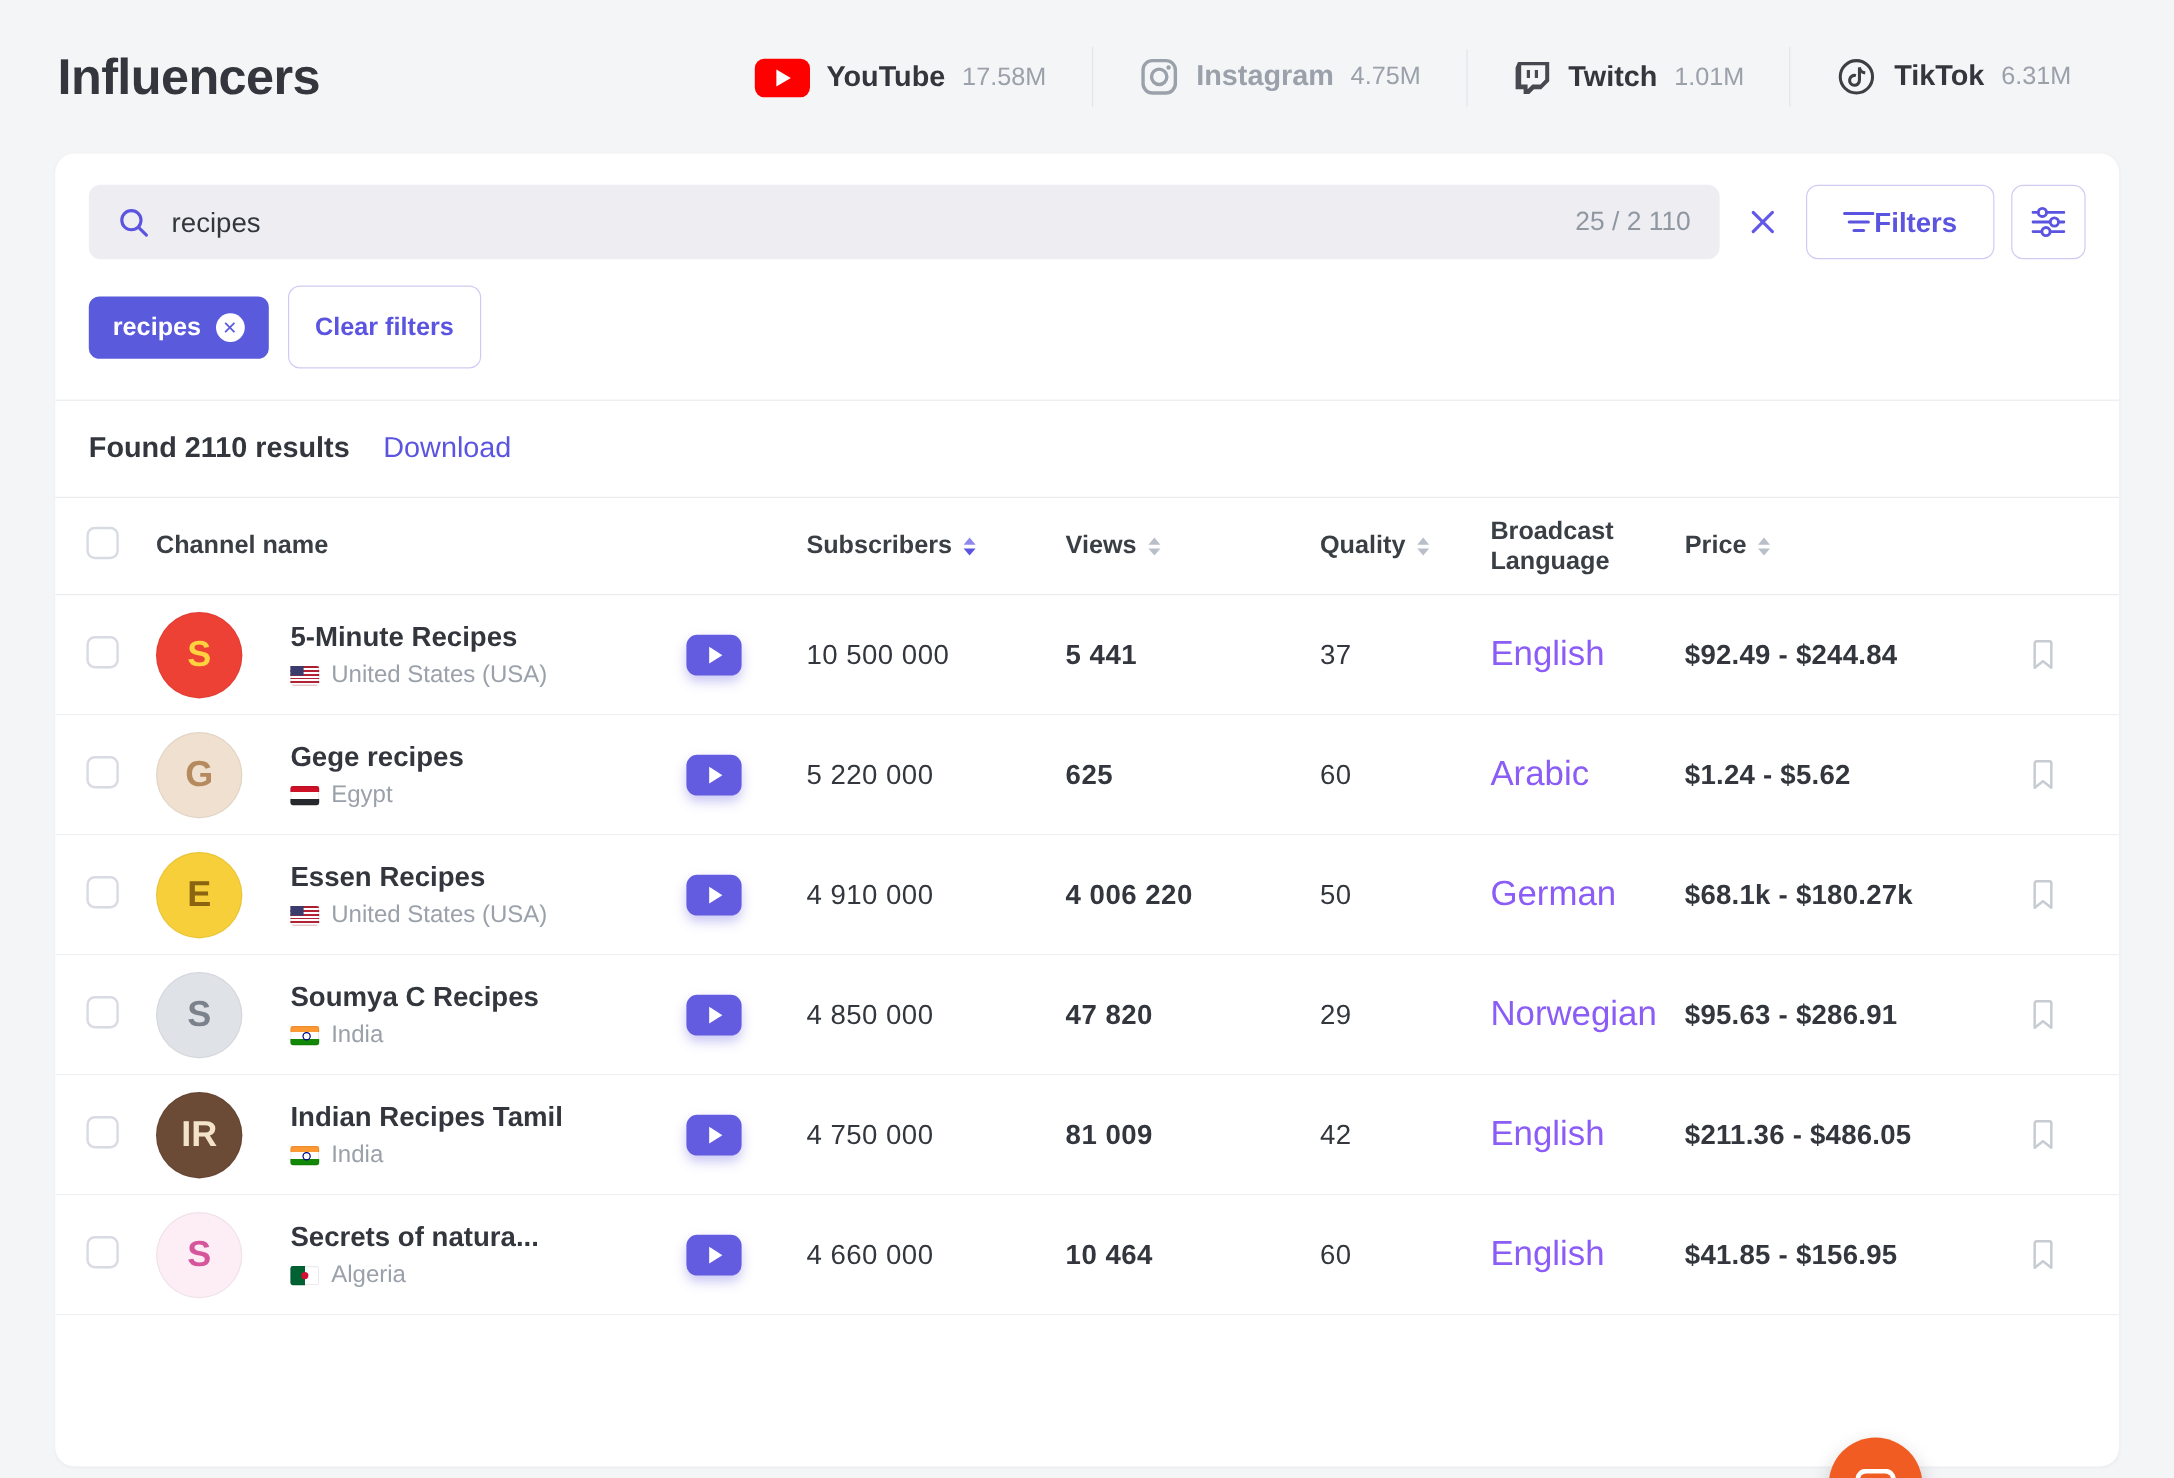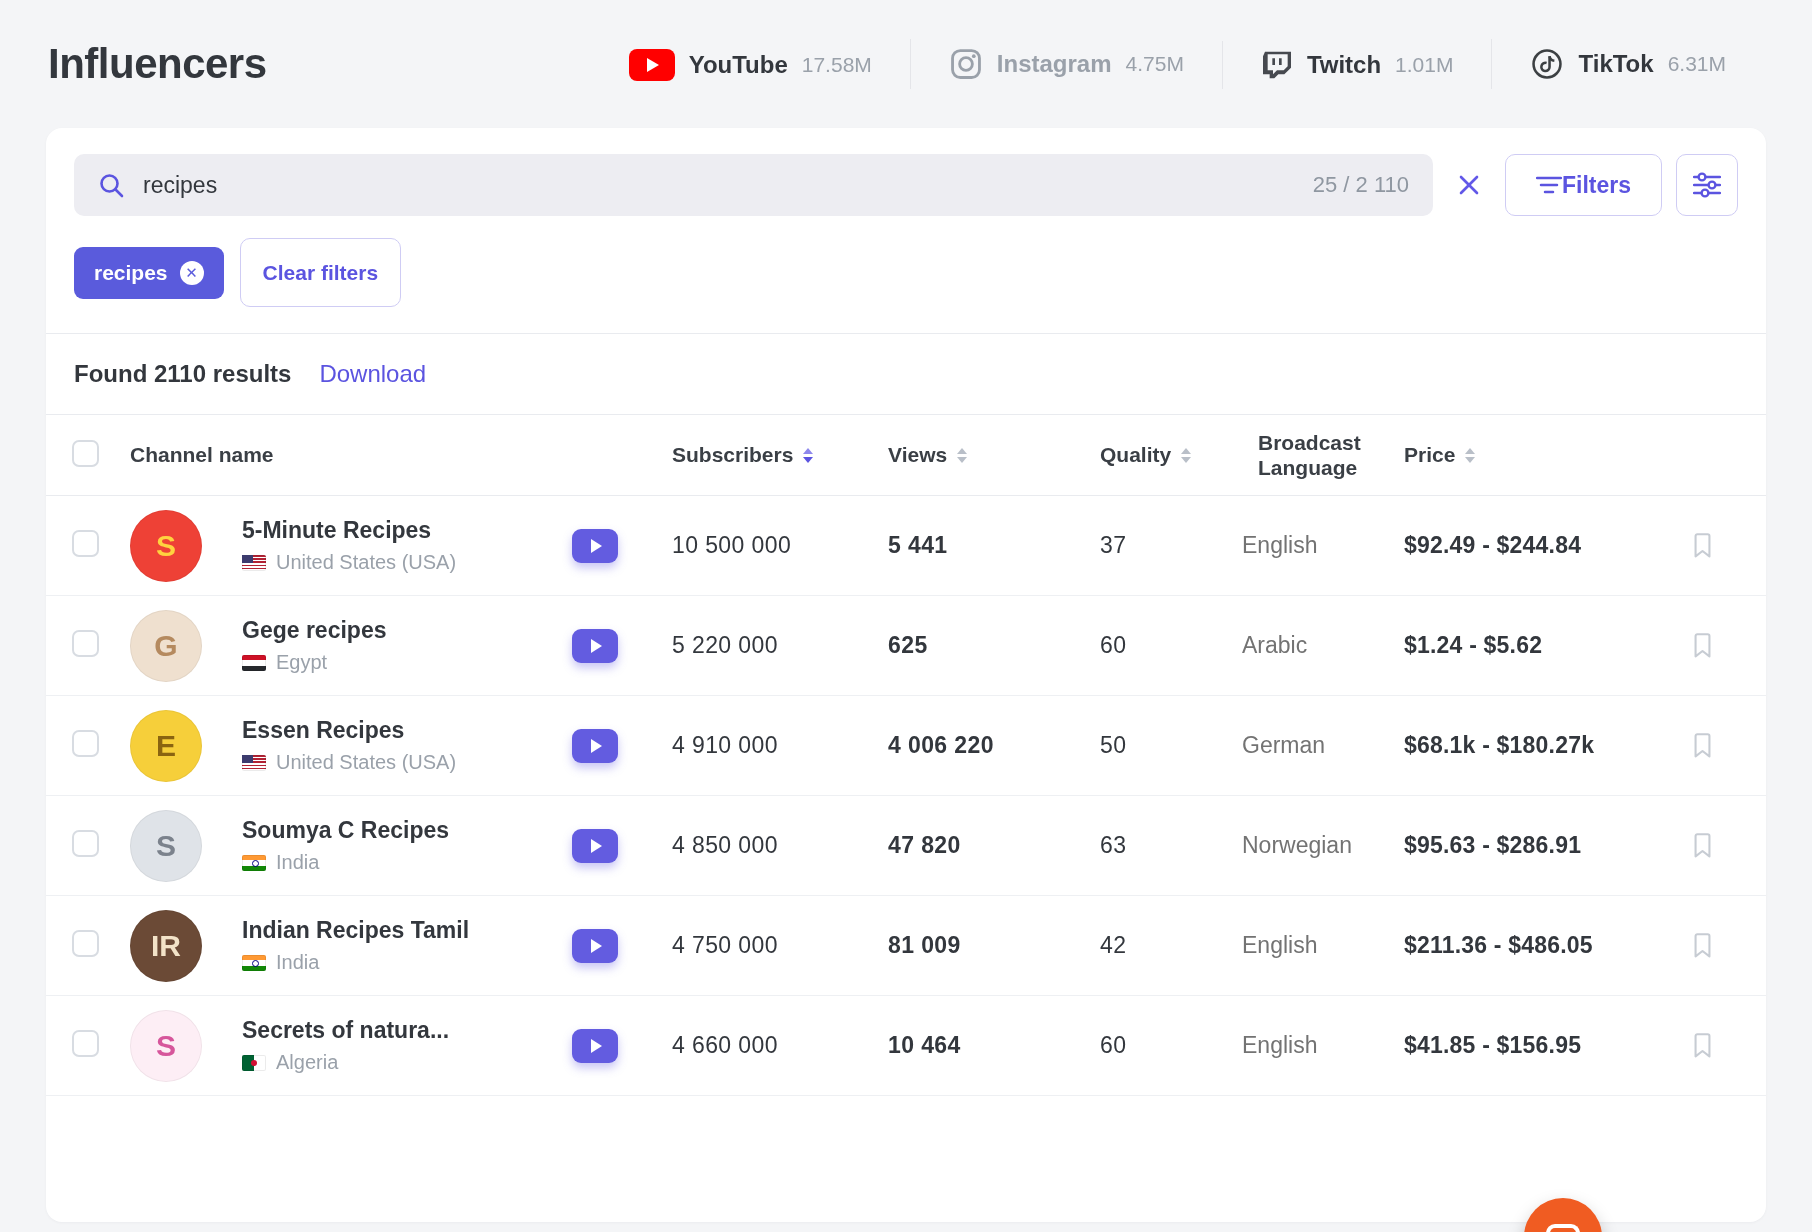--- a/index.html
+++ b/index.html
@@ -58,21 +58,21 @@
   .download-link{font-size:24px;font-weight:500;color:var(--accent);text-decoration:none;cursor:pointer;}
   
   .table-grid{
     display:grid;
     grid-template-columns:58px 112px 1fr 100px 216px 212px 142px 162px 288px 48px;
     align-items:center;padding:0 26px;
   }
   .table-head{height:82px;border-top:1px solid var(--border);border-bottom:1px solid var(--border);}
   .head-cell{display:flex;align-items:center;gap:10px;font-size:21px;font-weight:700;color:#3a3f45;cursor:pointer;}
   .head-channel{grid-column:2 / span 2;cursor:default;}
-  .head-lang{max-width:120px;line-height:1.2;cursor:default;margin-left:16px;}
+  .head-lang{max-width:120px;line-height:1.2;cursor:default;}
   .sort{display:inline-flex;flex-direction:column;align-items:center;gap:3px;}
   .sort i{display:block;width:0;height:0;border-left:5px solid transparent;border-right:5px solid transparent;}
   .sort .up{border-bottom:6px solid #b9bfc8;}
   .sort .down{border-top:6px solid #b9bfc8;}
   .sort .down.dn-active{border-top-color:var(--accent);}
   .sort .up.up-active{border-bottom-color:#8e88ec;}
   .row{height:100px;border-bottom:1px solid #eef0f3;}
   .checkbox{width:27px;height:27px;border:2px solid #d8dce2;border-radius:7px;background:#fff;display:inline-block;cursor:pointer;}
   .avatar{width:72px;height:72px;border-radius:50%;display:flex;align-items:center;justify-content:center;font-size:30px;font-weight:700;box-shadow:inset 0 0 0 1px rgba(0,0,0,.05);}
   .name-cell{display:flex;flex-direction:column;gap:7px;min-width:0;}
@@ -83,21 +83,21 @@
   .flag-us::after{content:"";position:absolute;left:0;top:0;width:45%;height:55%;background:#3c3b6e;}
   .flag-eg{background:linear-gradient(180deg,#ce1126 0 33%,#fff 33% 66%,#26292d 66% 100%);}
   .flag-in{background:linear-gradient(180deg,#ff9933 0 33%,#fff 33% 66%,#128807 66% 100%);}
   .flag-in::after{content:"";position:absolute;left:50%;top:50%;width:5px;height:5px;margin:-2.5px 0 0 -2.5px;border-radius:50%;border:1px solid #000080;}
   .flag-dz{background:linear-gradient(90deg,#006233 0 50%,#fff 50% 100%);}
   .flag-dz::after{content:"";position:absolute;left:50%;top:50%;width:6px;height:6px;margin:-3px 0 0 -3px;border-radius:50%;background:#d21034;}
   .yt-play{width:46px;height:34px;background:#635ce0;border-radius:9px;display:inline-flex;align-items:center;justify-content:center;box-shadow:0 5px 10px rgba(99,92,224,.35);cursor:pointer;}
   .yt-play .tri{width:0;height:0;border-left:11px solid #fff;border-top:7px solid transparent;border-bottom:7px solid transparent;margin-left:3px;}
   .num{font-size:23px;color:#33373d;letter-spacing:.4px;}
   .views{font-weight:700;}
-  .lang{font-size:23px;color:#737373;}
+  .lang{font-size:29px;color:#8b5cf6;}
   .price{font-size:23px;font-weight:700;color:#33373d;letter-spacing:.2px;}
   .bm-btn{background:none;border:none;cursor:pointer;padding:0;display:flex;}
   
   .chat-bubble{
     position:absolute;left:1524px;top:1198px;width:78px;height:78px;border-radius:50%;
     background:var(--chat-orange);box-shadow:0 8px 18px rgba(0,0,0,.22);cursor:pointer;border:none;
     display:flex;align-items:center;justify-content:center;
   }
   .chat-glyph{width:34px;height:26px;border:4px solid #fff;border-radius:9px;border-bottom-color:transparent;}
 </style>
@@ -347,21 +347,21 @@
       <span class="channel-country">
         <span class="flag flag-in"></span>
         <span>India</span>
       </span>
     </div>
     <div><span class="yt-play">
             <span class="tri"></span>
           </span></div>
     <div class="num">4 850 000</div>
     <div class="num views">47 820</div>
-    <div class="num">63</div>
+    <div class="num">29</div>
     <div class="lang">Norwegian</div>
     <div class="price">$95.63 - $286.91</div>
     <div>
       <button class="bm-btn">
         <svg width="21" height="26" viewBox="0 0 24 30" fill="none" stroke="#c7ccd3" stroke-width="2.4" stroke-linejoin="round">
           <path d="M4 3.5a2 2 0 0 1 2-2h12a2 2 0 0 1 2 2V27l-8-6.2L4 27z"></path>
         </svg>
       </button>
     </div>
   </div>

